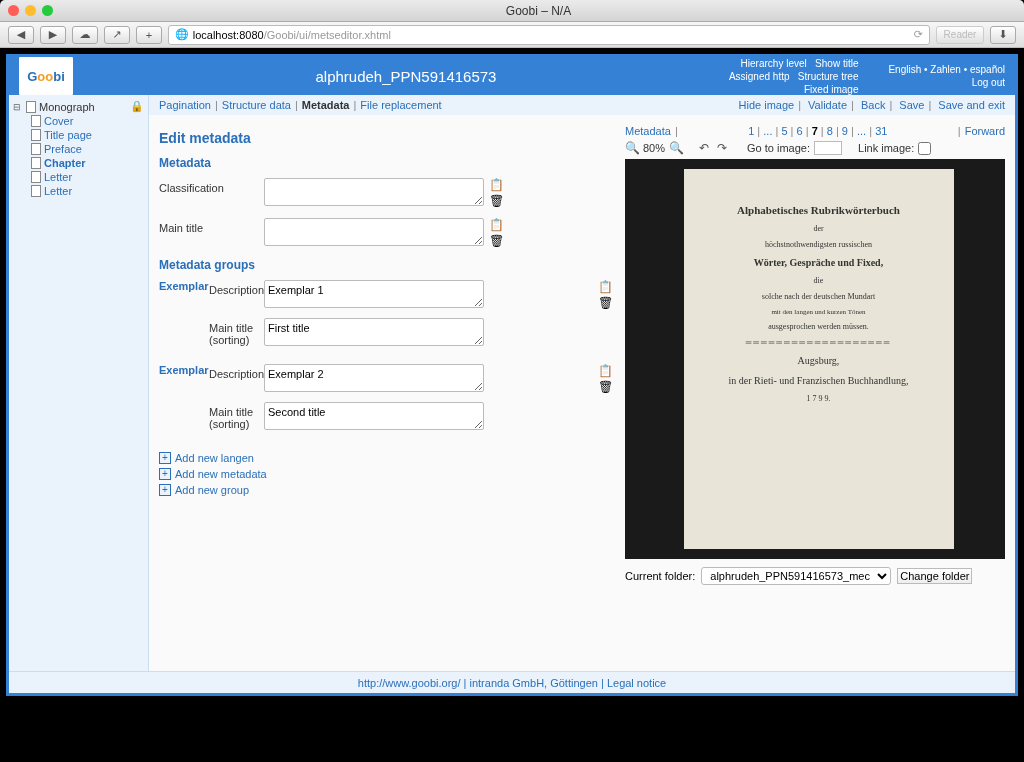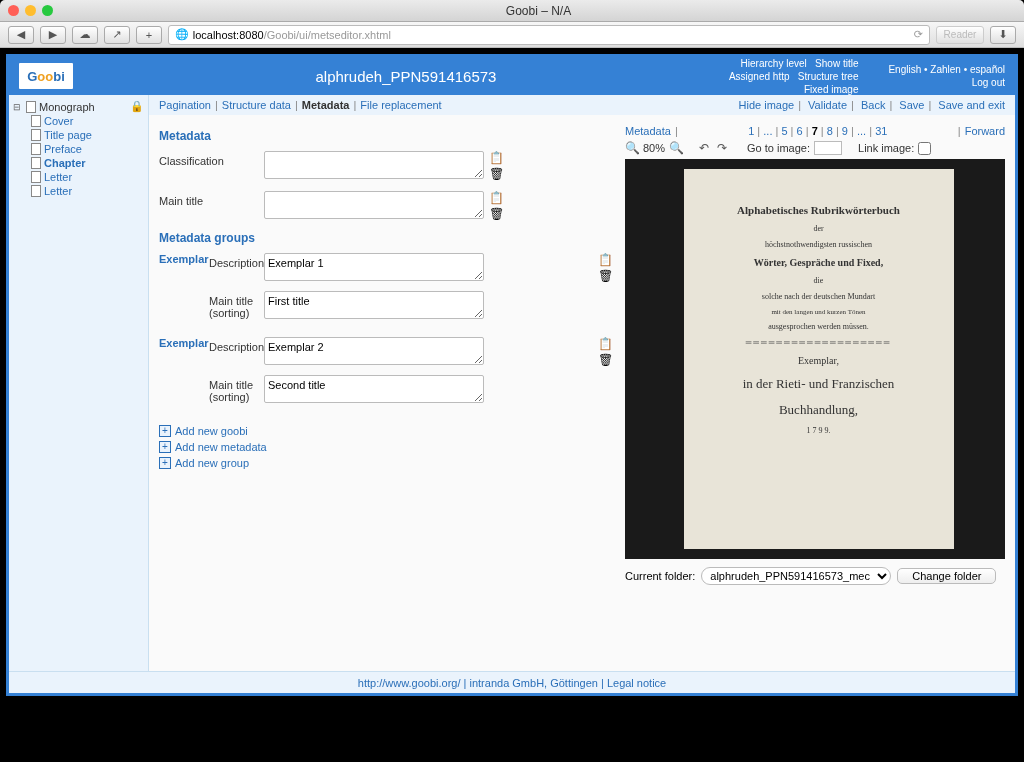--- a/index.html
+++ b/index.html
@@ -11,21 +11,21 @@
 .red { background: #ff5f56; } .yellow { background: #ffbd2e; } .green { background: #27c93f; }
 .title-text { flex: 1; text-align: center; color: #333; font-size: 12px; padding-left: 8px; }
 .toolbar { height: 26px; background: linear-gradient(#f7f7f7,#dedede); border-bottom: 1px solid #bbb; display: flex; align-items: center; padding: 0 8px; gap: 6px; }
 .toolbar .btn { width: 26px; height: 18px; background: linear-gradient(#fff,#e0e0e0); border: 1px solid #aaa; border-radius: 3px; display: inline-flex; align-items: center; justify-content: center; font-size: 11px; color: #555; }
 .url-bar { flex: 1; height: 20px; background: #fff; border: 1px solid #bbb; border-radius: 3px; display: flex; align-items: center; padding: 0 6px; font-size: 11px; }
 .url-host { color: #000; } .url-path { color: #999; }
 .reader { width: 48px; height: 18px; background: linear-gradient(#fff,#e0e0e0); border: 1px solid #ccc; border-radius: 3px; text-align: center; font-size: 10px; color: #bbb; line-height: 16px; }
 
 .app { position: absolute; top: 48px; left: 0; right: 0; bottom: 60px; background: #fff; border: 3px solid #3581d5; margin: 6px; }
 .header { background: #3581d5; color: #fff; height: 38px; display: flex; align-items: center; padding: 0 10px; }
-.logo { width: 54px; height: 26px; background: #fff; border-radius: 1px; display: flex; align-items: center; justify-content: center; font-weight: bold; color: #2a6fb8; font-size: 13px; margin-right: 10px; }
+.logo { width: 54px; height: 38px; background: #fff; border-radius: 1px; display: flex; align-items: center; justify-content: center; font-weight: bold; color: #2a6fb8; font-size: 13px; margin-right: 10px; }
 .page-title { flex: 1; text-align: center; font-size: 15px; color: #fff; }
 .header-right { font-size: 10px; text-align: right; line-height: 13px; }
 .header-right a { color: #fff; text-decoration: none; }
 .header-right .lang b { font-weight: normal; }
 
 .body { display: flex; height: calc(100% - 38px - 22px); }
 .sidebar { width: 140px; background: #eaf3fc; border-right: 1px solid #c9dff0; padding: 4px; font-size: 11px; }
 .tree-row { display: flex; align-items: center; gap: 3px; padding: 1px 0; color: #2a6fb8; cursor: pointer; }
 .tree-row.root { color: #333; }
 .tree-icon { width: 10px; height: 10px; display: inline-block; font-size: 9px; color: #666; }
@@ -61,22 +61,22 @@
 .paginator a { color: #2a6fb8; text-decoration: none; }
 .paginator .sep2 { color: #888; }
 .paginator .cur { color: #000; font-weight: bold; }
 .zoom-row { display: flex; align-items: center; gap: 4px; font-size: 11px; color: #333; margin-bottom: 4px; }
 .zoom-row input[type=text] { width: 28px; border: 1px solid #bbb; height: 14px; font-size: 10px; }
 .zoom-row .zicon { width: 14px; height: 14px; cursor: pointer; font-size: 12px; color: #555; }
 .scan { width: 100%; height: 400px; background: #1a1a1a; display: flex; align-items: center; justify-content: center; padding-left: 7px; }
 .page-img { width: 270px; height: 380px; background: #e8e4d8; padding: 30px 20px; font-family: "Times New Roman", serif; font-size: 8px; color: #333; text-align: center; line-height: 2; position: relative; }
 .page-img .ornament { letter-spacing: 2px; color: #555; }
 .folder-row { margin-top: 8px; font-size: 11px; display: flex; align-items: center; gap: 6px; }
-.folder-row select { font-size: 11px; border: 1px solid #bbb; background: #fff; border-radius: 9px; padding: 1px 4px; }
-.folder-row button { font-size: 11px; border: 1px solid #bbb; background: linear-gradient(#fff,#eee); border-radius: 5px; padding: 1px 14px; }
+.folder-row select { font-size: 11px; border: 1px solid #bbb; background: #fff; border-radius: 3px; padding: 1px 4px; }
+.folder-row button { font-size: 11px; border: 1px solid #bbb; background: linear-gradient(#fff,#eee); border-radius: 0; padding: 1px 2px; }
 
 .footer { position: absolute; bottom: 0; left: 0; right: 0; height: 22px; background: #eaf3fc; border-top: 1px solid #c9dff0; text-align: center; font-size: 11px; color: #2a6fb8; line-height: 22px; }
 
 .black-bottom { position: absolute; bottom: 0; left: 0; right: 0; height: 54px; background: #000; }
 </style>
 </head>
 <body>
 
 <div class="mac-window">
   <div class="title-bar">
@@ -177,20 +177,21 @@
             <a>Hide image</a><span class="sep">|</span>
             <a>Validate</a><span class="sep">|</span>
             <a>Back</a><span class="sep">|</span>
             <a>Save</a><span class="sep">|</span>
             <a>Save and exit</a>
           </span>
         </div>
 
         <div class="content">
           <div class="form-area">
+            <h2>Edit metadata</h2>
             <h3>Metadata</h3>
             <div class="form-row">
               <div class="form-label">Classification</div>
               <div class="form-input"><textarea style=""></textarea></div>
               <div class="icon-col">
                   <span>📋</span>
                   <span>🗑</span>
                 </div>
             </div>
             <div class="form-row">
@@ -234,21 +235,21 @@
               </div>
               <div class="icon-col">
                   <span>📋</span>
                   <span>🗑</span>
                 </div>
             </div>
 
             <div class="add-links">
               <div>
                   <span class="plus-icon">+</span>
-                  <span>Add new goobi</span>
+                  <span>Add new langen</span>
                 </div>
               <div>
                   <span class="plus-icon">+</span>
                   <span>Add new metadata</span>
                 </div>
               <div>
                   <span class="plus-icon">+</span>
                   <span>Add new group</span>
                 </div>
             </div>
@@ -280,22 +281,22 @@
               <div class="page-img">
                 <div style="font-size:11px;font-weight:bold">Alphabetisches Rubrikwörterbuch</div>
                 <div>der</div>
                 <div>höchstnothwendigsten russischen</div>
                 <div style="font-size:10px;font-weight:bold">Wörter, Gespräche und Fixed,</div>
                 <div>die</div>
                 <div>solche nach der deutschen Mundart</div>
                 <div style="font-size:7px">mit den langen und kurzen Tönen</div>
                 <div>ausgesprochen werden müssen.</div>
                 <div class="ornament">═══════════════════</div>
-                <div style="font-size:10px">Exemplar,</div>
-                <div style="font-size:13px">in der Rieti- und Franzischen Buchhandlung,</div>
+                <div style="font-size:10px">Augsburg,</div>
+                <div style="font-size:10px">in der Rieti- und Franzischen Buchhandlung,</div>
                 <div>1 7 9 9.</div>
               </div>
             </div>
             <div class="folder-row">
               <span>Current folder:</span>
               <select><option>alphrudeh_PPN591416573_mec</option></select>
               <button>Change folder</button>
             </div>
           </div>
         </div>

